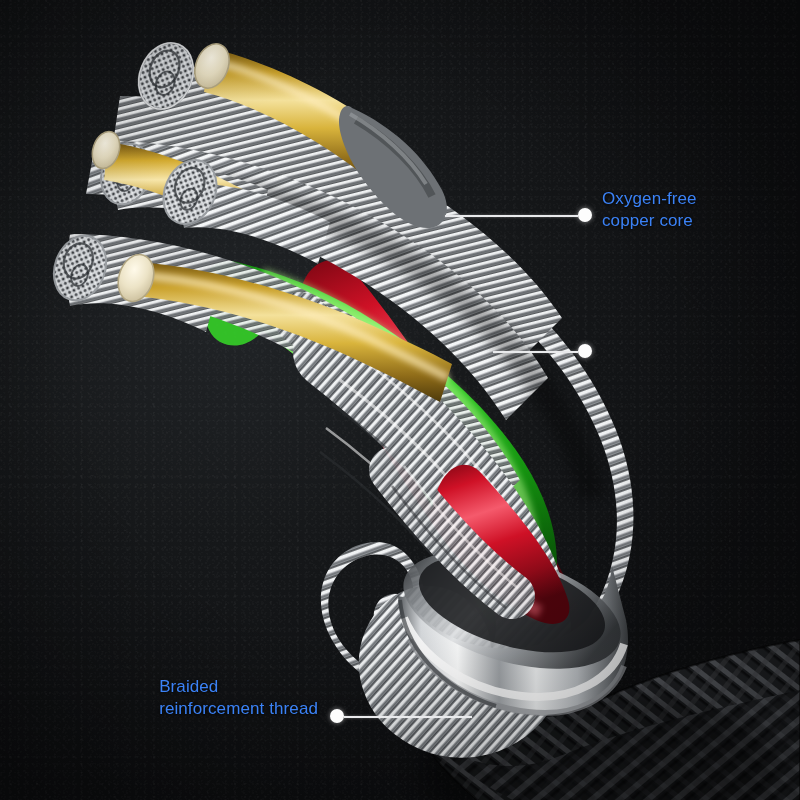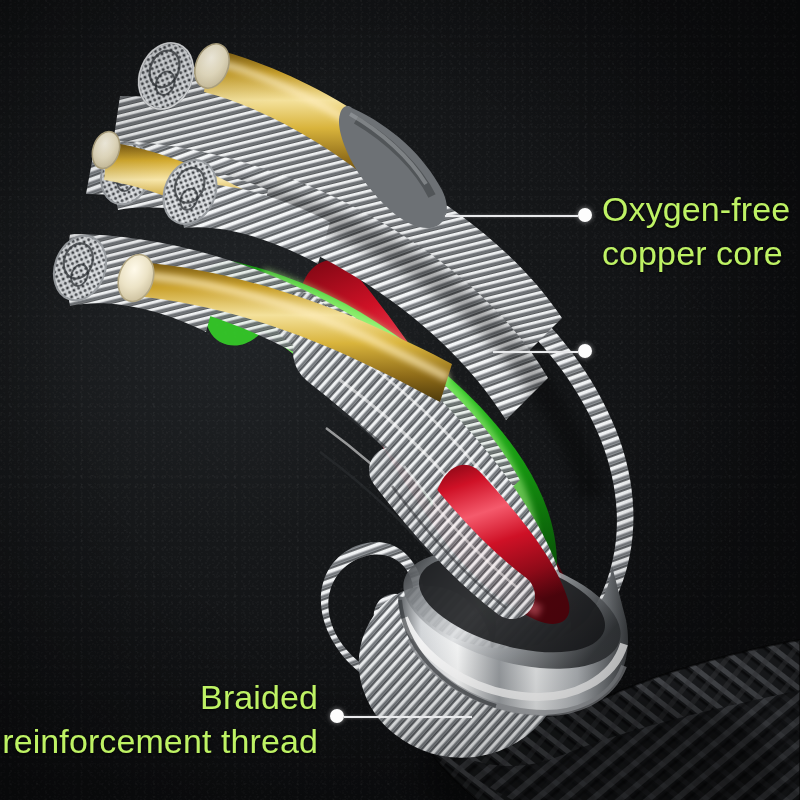--- a/index.html
+++ b/index.html
@@ -49,29 +49,29 @@
 
   
   #art {
     position: absolute;
     inset: 0;
   }
 
   
   .callout {
     position: absolute;
-    color: #bef264;
-    font-size: 34px;
+    color: #3b82f6;
+    font-size: 17px;
     line-height: 1.28;
     letter-spacing: .1px;
     white-space: pre-line;
     text-shadow: 0 1px 3px rgba(0,0,0,.85);
   }
   .callout.left-anchored { text-align: left; }
-  .callout.right-anchored { text-align: right; }
+  .callout.right-anchored { }
 
   .lead-line {
     position: absolute;
     height: 2px;
     background: #e9eaec;
     box-shadow: 0 0 3px rgba(255,255,255,.35);
   }
   .lead-dot {
     position: absolute;
     width: 14px;

